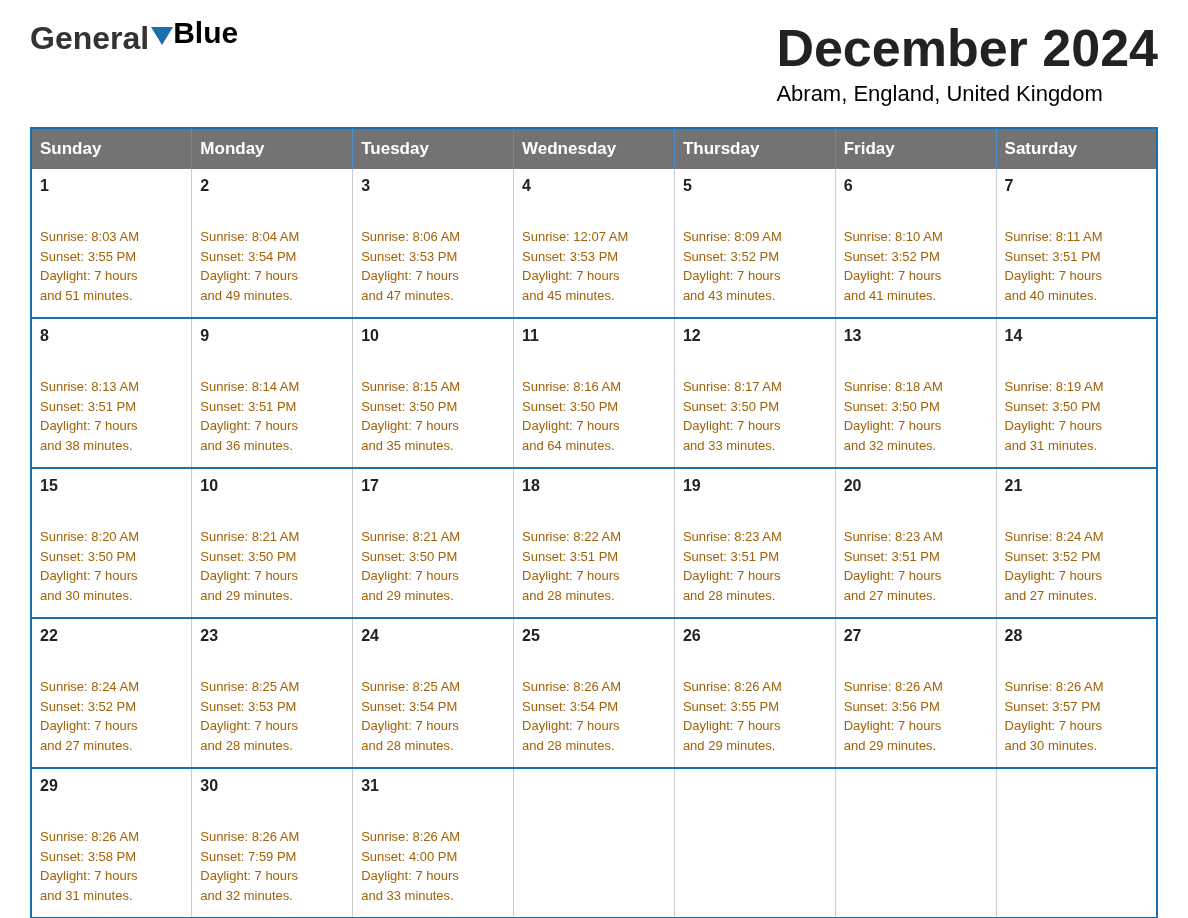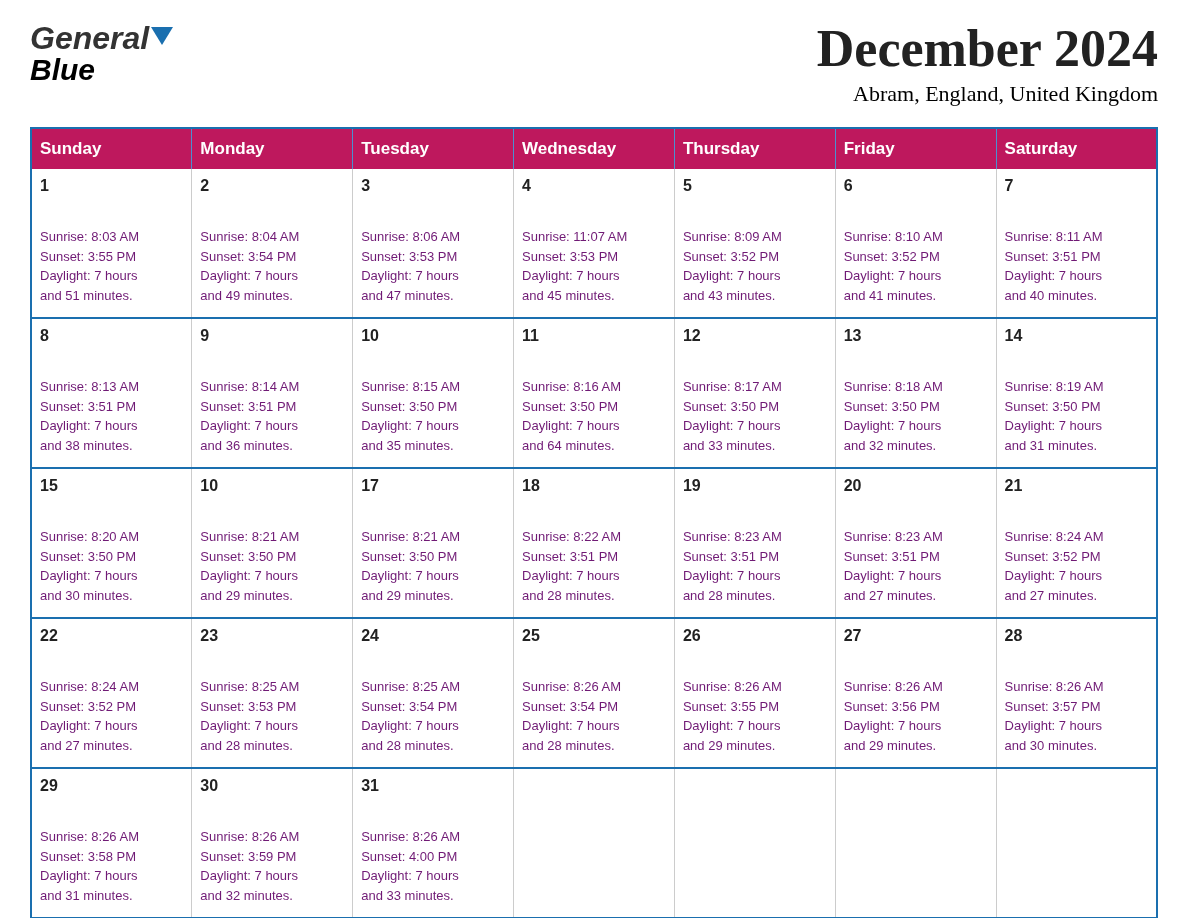--- a/index.html
+++ b/index.html
@@ -11,46 +11,43 @@
       padding: 20px 30px;
     }
     .header {
       display: flex;
       justify-content: space-between;
       align-items: flex-start;
       margin-bottom: 20px;
     }
     .logo {
       display: flex;
-      flex-direction: column;
+      flex-direction: row;
       align-items: flex-start;
-      font-style: italic;
     }
     .title-block {
-      text-align: right;
-      font-family: Liberation Serif, serif;
     }
     .month-title {
       font-size: 52px;
       font-weight: bold;
       color: #222;
       line-height: 1.1;
     }
     .location {
       font-size: 22px;
       color: #000000;
       margin-top: 4px;
     }
     .calendar {
       width: 100%;
       border-collapse: collapse;
       border: 2px solid #1a6faf;
     }
     .calendar th {
-      background-color: #be185d;
+      background-color: #737373;
       color: #fff;
       font-size: 17px;
       font-weight: bold;
       padding: 10px 8px;
       text-align: left;
       border-right: 1px solid #4a90d0;
     }
     .calendar th:last-child { border-right: none; }
     .calendar td {
       vertical-align: top;
@@ -66,21 +63,21 @@
     .day-num {
       font-size: 16px;
       font-weight: bold;
       color: #222;
       display: block;
       margin-bottom: 4px;
     }
     .day-info {
       font-size: 13px;
       line-height: 1.5;
-      color: #701a75;
+      color: #a16207;
       margin-top: 32px;
     }
     .empty-cell {
       background: #fff;
     }
   </style>
 </head>
 <body>
 
 <div class="header">
@@ -136,21 +133,21 @@
         <div class="day-info">
           <span>Sunrise: 8:06 AM</span><br>
           <span>Sunset: 3:53 PM</span><br>
           <span>Daylight: 7 hours</span><br>
           <span>and 47 minutes.</span>
         </div>
       </td>
         <td>
         <span class="day-num">4</span>
         <div class="day-info">
-          <span>Sunrise: 11:07 AM</span><br>
+          <span>Sunrise: 12:07 AM</span><br>
           <span>Sunset: 3:53 PM</span><br>
           <span>Daylight: 7 hours</span><br>
           <span>and 45 minutes.</span>
         </div>
       </td>
         <td>
         <span class="day-num">5</span>
         <div class="day-info">
           <span>Sunrise: 8:09 AM</span><br>
           <span>Sunset: 3:52 PM</span><br>
@@ -379,21 +376,21 @@
           <span>Sunrise: 8:26 AM</span><br>
           <span>Sunset: 3:58 PM</span><br>
           <span>Daylight: 7 hours</span><br>
           <span>and 31 minutes.</span>
         </div>
       </td>
         <td>
         <span class="day-num">30</span>
         <div class="day-info">
           <span>Sunrise: 8:26 AM</span><br>
-          <span>Sunset: 3:59 PM</span><br>
+          <span>Sunset: 7:59 PM</span><br>
           <span>Daylight: 7 hours</span><br>
           <span>and 32 minutes.</span>
         </div>
       </td>
         <td>
         <span class="day-num">31</span>
         <div class="day-info">
           <span>Sunrise: 8:26 AM</span><br>
           <span>Sunset: 4:00 PM</span><br>
           <span>Daylight: 7 hours</span><br>

